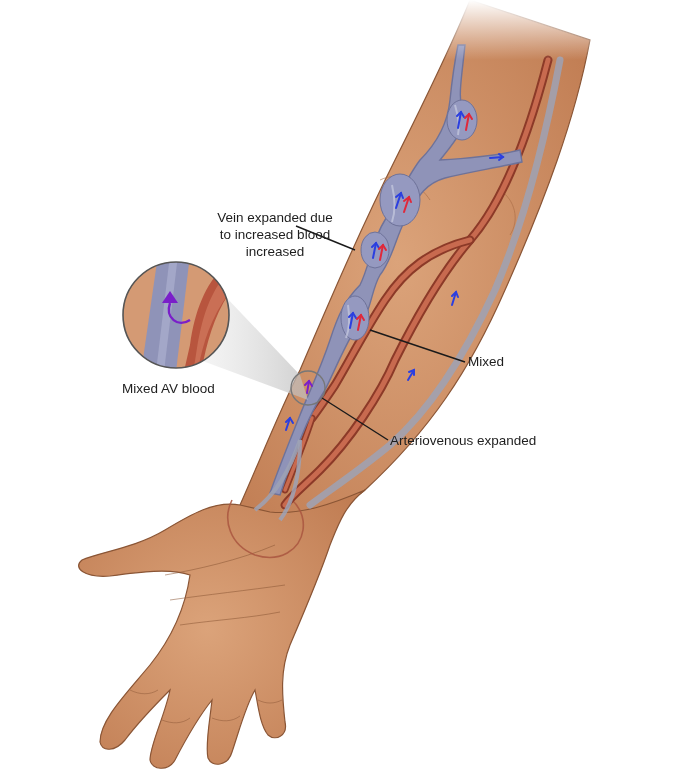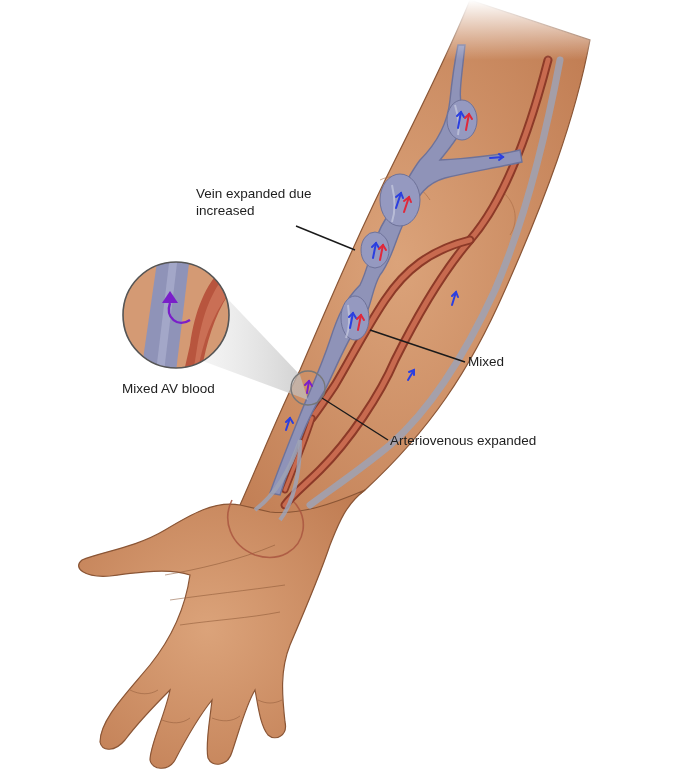--- a/index.html
+++ b/index.html
@@ -1,20 +1,20 @@
 <!DOCTYPE html>
 <html><head>
 <meta charset="utf-8">
 <style>
   html,body{margin:0;padding:0;background:#ffffff;}
   body{width:700px;height:775px;overflow:hidden;position:relative;font-family:"Liberation Sans","DejaVu Sans",sans-serif;}
   #stage{position:absolute;left:0;top:0;width:700px;height:775px;}
   svg{position:absolute;left:0;top:0;}
   .label{position:absolute;color:#1e1e1e;font-size:13.5px;line-height:17px;}
-  .label.center{text-align:left;}
+  .label.center{text-align:center;margin-top:24px;}
 </style>
 </head>
 <body>
 
 <div id="stage">
 
 <svg width="700" height="775" viewBox="0 0 700 775">
   <defs>
     <linearGradient id="fadeTop" x1="0" y1="0" x2="0" y2="1">
       <stop offset="0" stop-color="#ffffff" stop-opacity="1"></stop>
@@ -163,20 +163,21 @@
     <path d="M296,226 L355,250"></path>
     <path d="M370,330 L465,362"></path>
     <path d="M322,398 L388,440"></path>
   </g>
 
   <rect x="440" y="0" width="200" height="60" fill="url(#fadeTop)"></rect>
 </svg>
 
 <div class="label center" style="left:196px;top:185px;width:158px;">
   <div>Vein expanded due</div>
+  <div>to increased blood</div>
   <div>increased</div>
 </div>
 
 <div class="label" style="left:468px;top:353px;">Mixed</div>
 
 <div class="label" style="left:390px;top:432px;">Arteriovenous expanded</div>
 
 <div class="label" style="left:122px;top:380px;">Mixed AV blood</div>
 
 </div>

